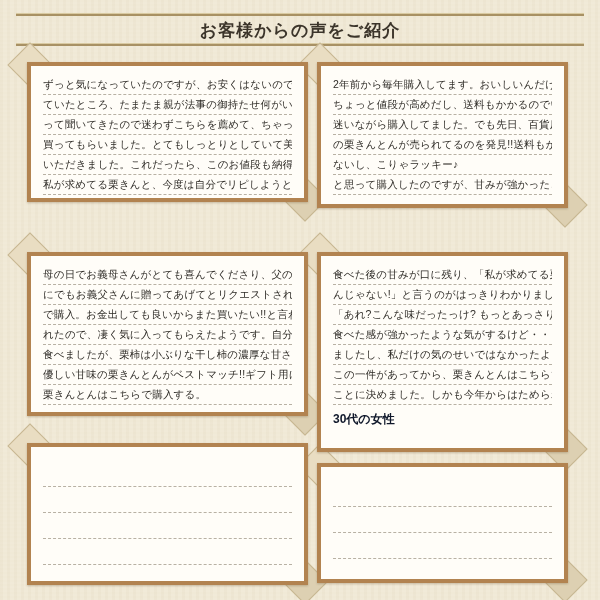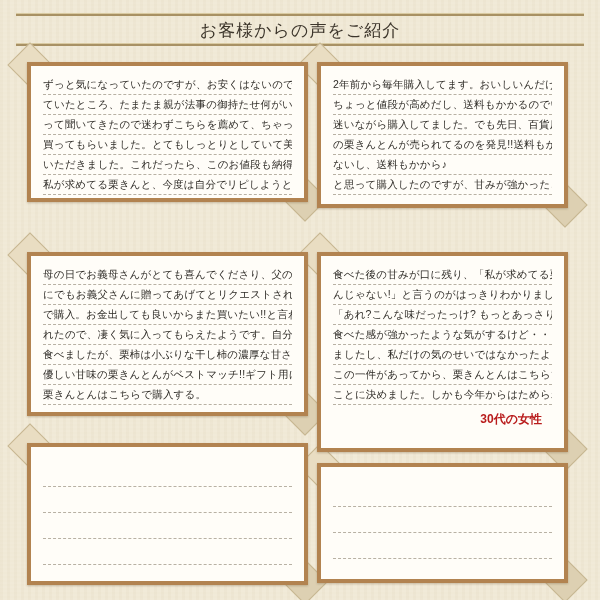--- a/index.html
+++ b/index.html
@@ -10,38 +10,38 @@
       repeating-linear-gradient(90deg, rgba(185,165,125,.06) 0 3px, rgba(0,0,0,0) 3px 7px),
       #f0e9d6;
     font-family:"Liberation Sans", sans-serif;
     color:#2e2b26;
   }
   .hrule{position:absolute;left:16px;width:568px;height:0;
     border-top:1px solid #d9caa2;border-bottom:2px solid #a89164;}
   .hrule.top{top:13px;}
   .hrule.bottom{top:43px;}
   .page-title{position:absolute;top:19px;left:0;width:600px;text-align:center;
-    font-size:17px;font-weight:normal;color:#3c352b;letter-spacing:1px;}
+    font-size:17px;font-weight:bold;color:#3c352b;letter-spacing:1px;}
 
   .card{position:absolute;}
   .fold{position:absolute;width:30px;height:30px;transform:rotate(45deg);
     background:#e9ddc2;border:1px solid #c6b691;z-index:0;}
   .fold.tl{top:-13px;left:-13px;}
   .fold.br{bottom:-13px;right:-13px;background:#ddd0b2;}
   .frame{position:relative;z-index:1;width:100%;height:100%;box-sizing:border-box;
     background:#b28350;padding:4px;box-shadow:0 1px 2px rgba(120,95,60,.35);}
   .paper{width:100%;height:100%;box-sizing:border-box;background:#fffdf8;
     padding:9px 12px 0 12px;overflow:hidden;}
   .text-line{min-height:19px;line-height:19px;font-size:10.5px;letter-spacing:.2px;
     white-space:nowrap;overflow:hidden;color:#2e2b26;
     border-bottom:1px dashed rgba(125,115,95,.55);}
   .sparse .paper{padding-top:14px;}
   .sparse .text-line{min-height:25px;}
-  .author{margin-top:6px;text-align:right;padding-right:10px;
-    font-size:12px;font-weight:bold;color:#b91c1c;}
+  .author{margin-top:6px;padding-right:10px;
+    font-size:12px;font-weight:bold;color:#0f172a;}
 
   
   #card-1{left:27px;top:62px;width:281px;height:140px;}
   #card-2{left:317px;top:62px;width:251px;height:146px;}
   #card-3{left:27px;top:252px;width:281px;height:164px;}
   #card-4{left:317px;top:252px;width:251px;height:200px;}
   #card-5{left:27px;top:443px;width:281px;height:142px;}
   #card-6{left:317px;top:463px;width:251px;height:120px;}
 </style>
 </head>
@@ -69,21 +69,21 @@
 
 <div id="card-2" class="card">
   <div class="fold tl"></div>
   <div class="fold br"></div>
   <div class="frame">
     <div class="paper">
         <div class="text-line">2年前から毎年購入してます。おいしいんだけど、</div>
         <div class="text-line">ちょっと値段が高めだし、送料もかかるのでいつも</div>
         <div class="text-line">迷いながら購入してました。でも先日、百貨店で他店</div>
         <div class="text-line">の栗きんとんが売られてるのを発見!!送料もかから</div>
-        <div class="text-line">ないし、送料もかから♪</div>
+        <div class="text-line">ないし、こりゃラッキー♪</div>
         <div class="text-line">と思って購入したのですが、甘みが強かった…。</div>
         <div class="text-line"></div>
       </div>
   </div>
 </div>
 
 <div id="card-3" class="card">
   <div class="fold tl"></div>
   <div class="fold br"></div>
   <div class="frame">

